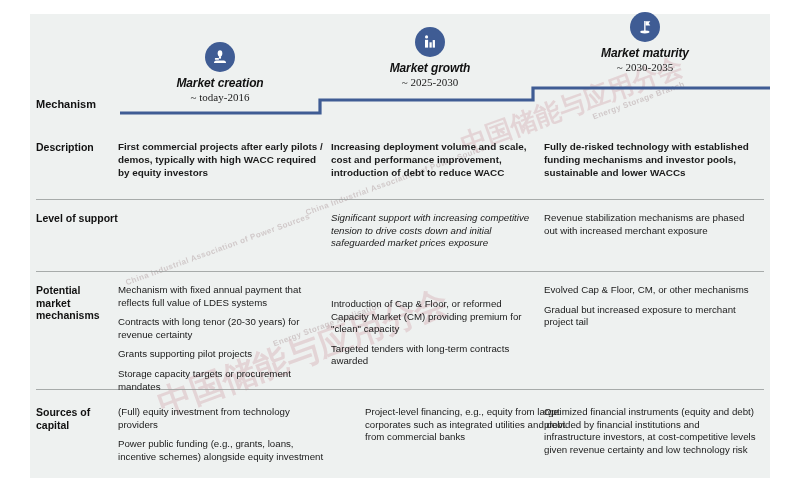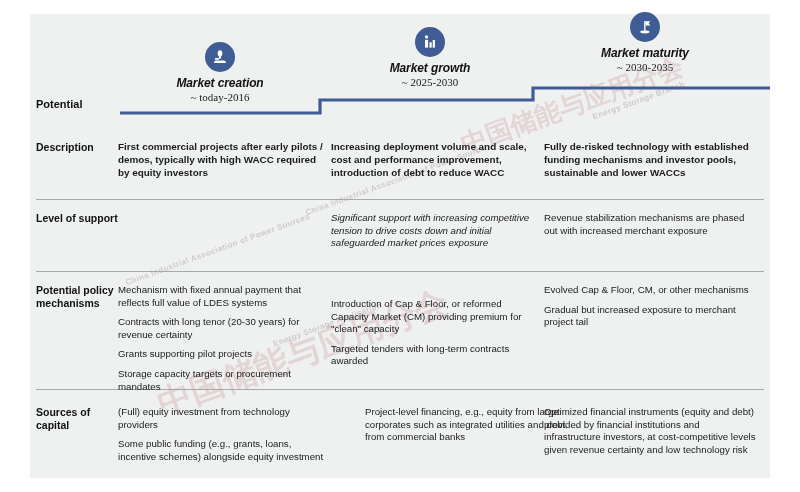--- a/index.html
+++ b/index.html
@@ -124,21 +124,21 @@
         </svg>
       </div>
       <div class="htitle">Market maturity</div>
       <div class="hdate">~ 2030-2035</div>
     </div>
 
     <svg class="steps" viewBox="0 0 800 122" preserveAspectRatio="none">
       <polyline points="120,113 320,113 320,100 533,100 533,88 770,88" fill="none" stroke="#3f5c94" stroke-width="3.2" stroke-linejoin="miter"></polyline>
     </svg>
 
-    <div class="row-label-horizons">Potential</div>
+    <div class="row-label-horizons">Mechanism</div>
   </div>
 
   <div class="table">
 
     <div class="rowline" style="left:36px;top:196px;width:728px;"></div>
     <div class="rowline" style="left:36px;top:268px;width:728px;"></div>
     <div class="rowline" style="left:36px;top:386px;width:728px;"></div>
 
     <div class="rowlabel" style="left:36px;top:138px;">Description</div>
     <div class="cell bold c1" style="top:138px;">
@@ -155,21 +155,21 @@
       <span>Level of support</span>
     </div>
     <div class="cell c2" style="top:209px;font-style:italic;">
       <p>Significant support with increasing competitive tension to drive costs down and initial safeguarded market prices exposure</p>
     </div>
     <div class="cell c3" style="top:209px;">
       <p>Revenue stabilization mechanisms are phased out with increased merchant exposure</p>
     </div>
 
     <div class="rowlabel" style="left:36px;top:281px;width:80px;">
-      <span>Potential policy mechanisms</span>
+      <span>Potential market mechanisms</span>
     </div>
     <div class="cell c1" style="top:281px;">
       <p>Mechanism with fixed annual payment that reflects full value of LDES systems</p>
       <p>Contracts with long tenor (20-30 years) for revenue certainty</p>
       <p>Grants supporting pilot projects</p>
       <p>Storage capacity targets or procurement mandates</p>
     </div>
     <div class="cell c2" style="top:281px;margin-top:14px;">
       <p>Introduction of Cap &amp; Floor, or reformed Capacity Market (CM) providing premium for "clean" capacity</p>
       <p>Targeted tenders with long-term contracts awarded</p>
@@ -177,21 +177,21 @@
     <div class="cell c3" style="top:281px;">
       <p>Evolved Cap &amp; Floor, CM, or other mechanisms</p>
       <p>Gradual but increased exposure to merchant project tail</p>
     </div>
 
     <div class="rowlabel" style="left:36px;top:403px;">
       <span>Sources of capital</span>
     </div>
     <div class="cell c1" style="top:403px;">
       <p>(Full) equity investment from technology providers</p>
-      <p>Some public funding (e.g., grants, loans, incentive schemes) alongside equity investment</p>
+      <p>Power public funding (e.g., grants, loans, incentive schemes) alongside equity investment</p>
     </div>
     <div class="cell c2" style="top:403px;margin-left:34px;">
       <p>Project-level financing, e.g., equity from large corporates such as integrated utilities and debt from commercial banks</p>
     </div>
     <div class="cell c3" style="top:403px;">
       <p>Optimized financial instruments (equity and debt) provided by financial institutions and infrastructure investors, at cost-competitive levels given revenue certainty and low technology risk</p>
     </div>
 
   </div>
 </div>

